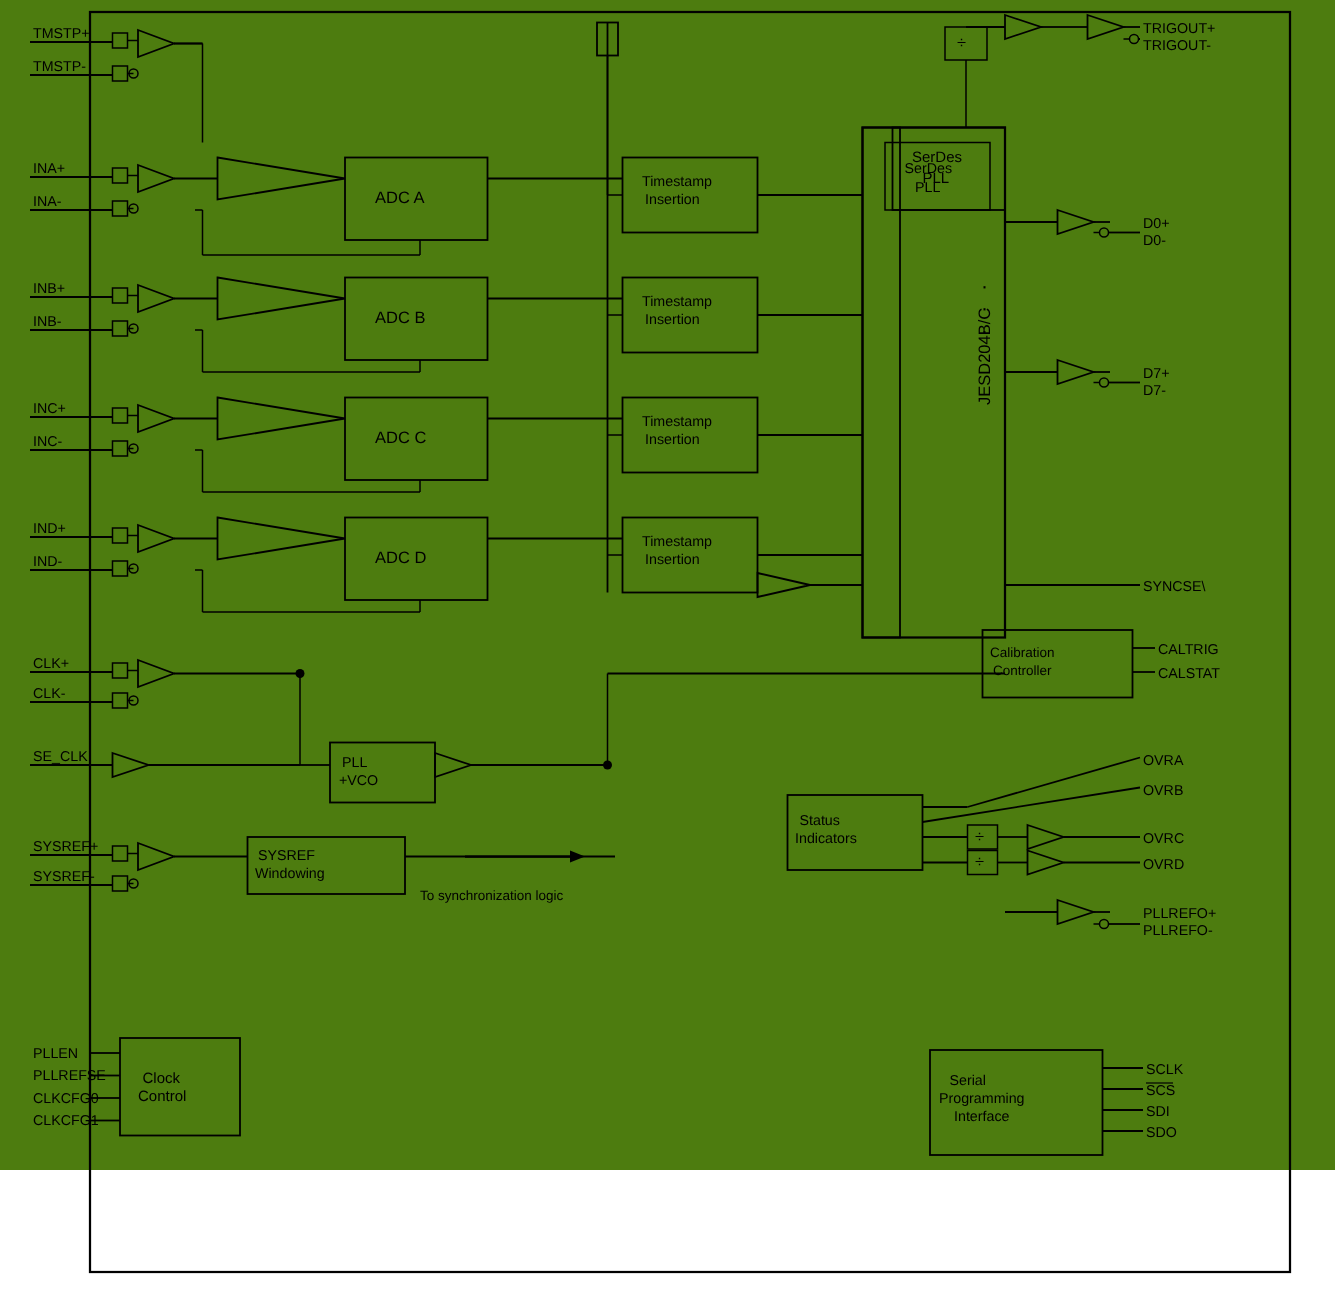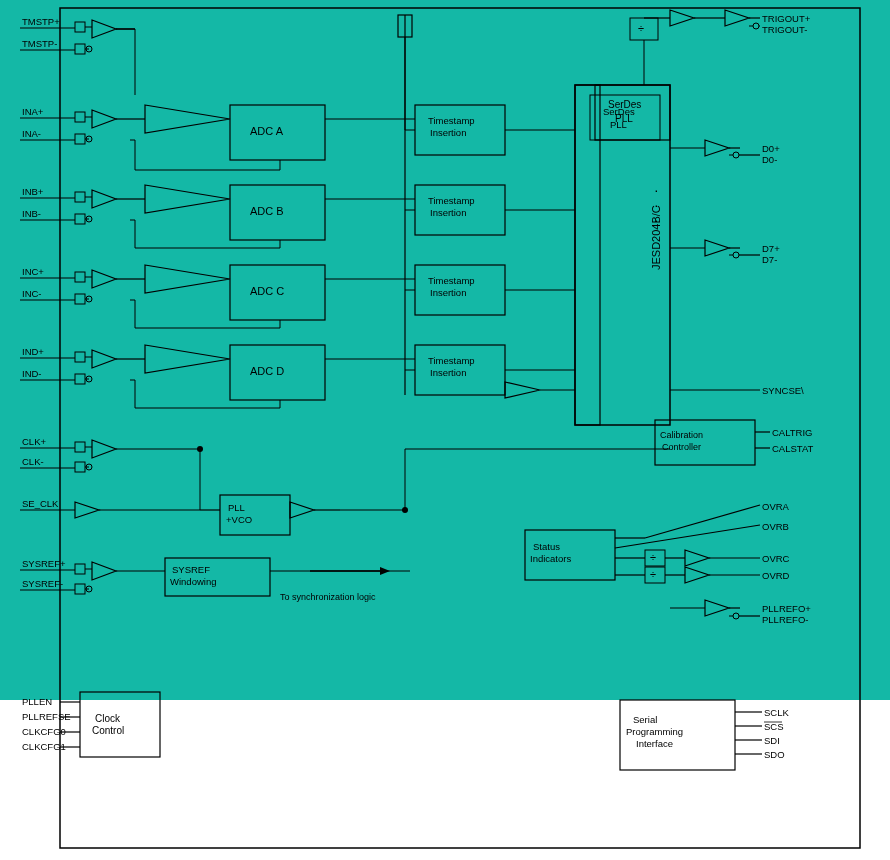--- a/index.html
+++ b/index.html
@@ -7,22 +7,22 @@
       background: #fff;
       font-family: Arial, sans-serif;
       font-size: 11px;
       width: 890px;
       height: 860px;
       overflow: hidden;
     }
     .diagram-container {
       position: relative;
       width: 890px;
-      height: 700px;
-      background: #14b8a6;
+      height: 780px;
+      background: #4d7c0f;
       text-decoration: underline;
     }
     svg {
       position: absolute;
       top: 0; left: 0;
       width: 890px;
       height: 860px;
     }
   </style>
 </head>

